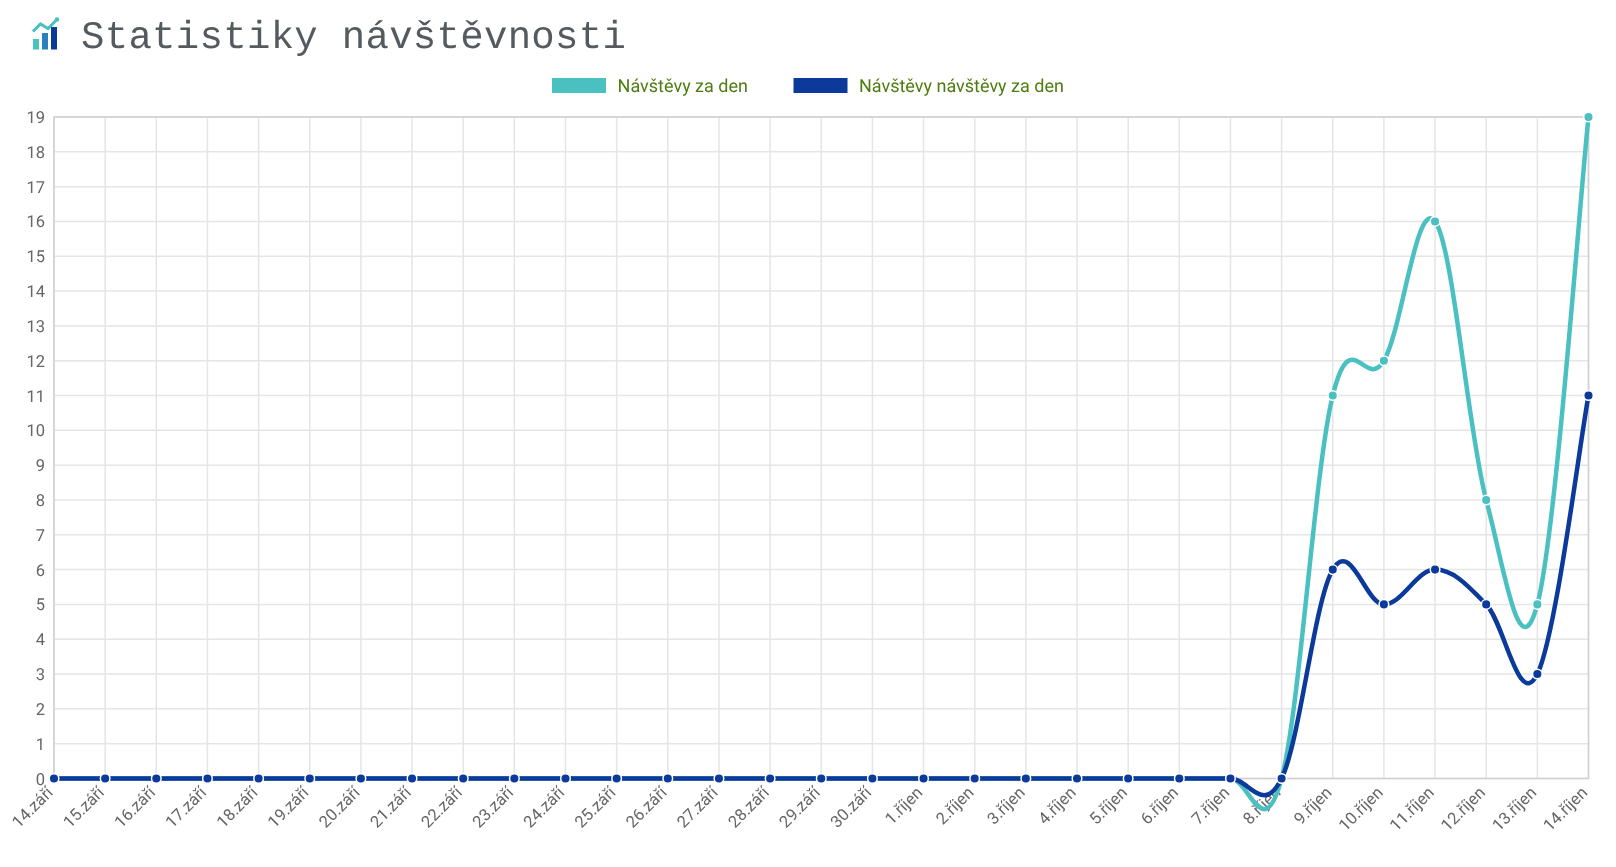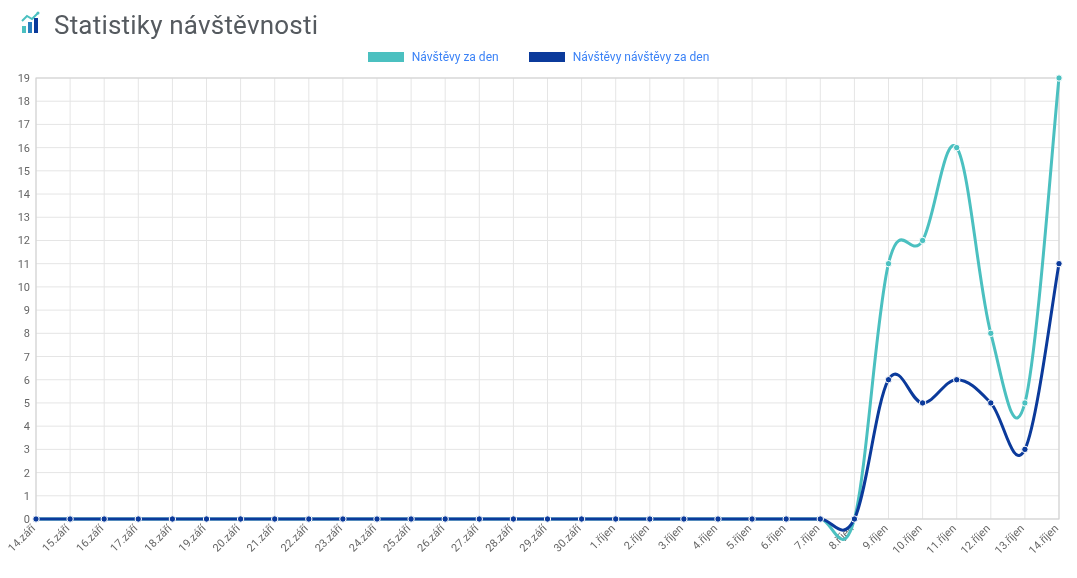--- a/index.html
+++ b/index.html
@@ -8,39 +8,40 @@
     background: #ffffff;
     width: 1077px;
     height: 578px;
     overflow: hidden;
   }
   .header {
     display: flex;
     align-items: center;
     padding: 10px 20px 6px 20px;
     gap: 10px;
+    font-family: Liberation Mono, monospace;
   }
   .header h1 {
     font-size: 26px;
     font-weight: 400;
     color: #555a5f;
     letter-spacing: 0.2px;
   }
   .header svg {
     width: 24px;
     height: 24px;
     flex-shrink: 0;
   }
   .legend {
     display: flex;
     justify-content: center;
     gap: 30px;
     padding: 4px 0 8px 0;
     font-size: 12px;
-    color: #3b82f6;
+    color: #4d7c0f;
   }
   .legend-item {
     display: flex;
     align-items: center;
     gap: 8px;
     cursor: pointer;
   }
   .legend-swatch {
     width: 36px;
     height: 10px;

